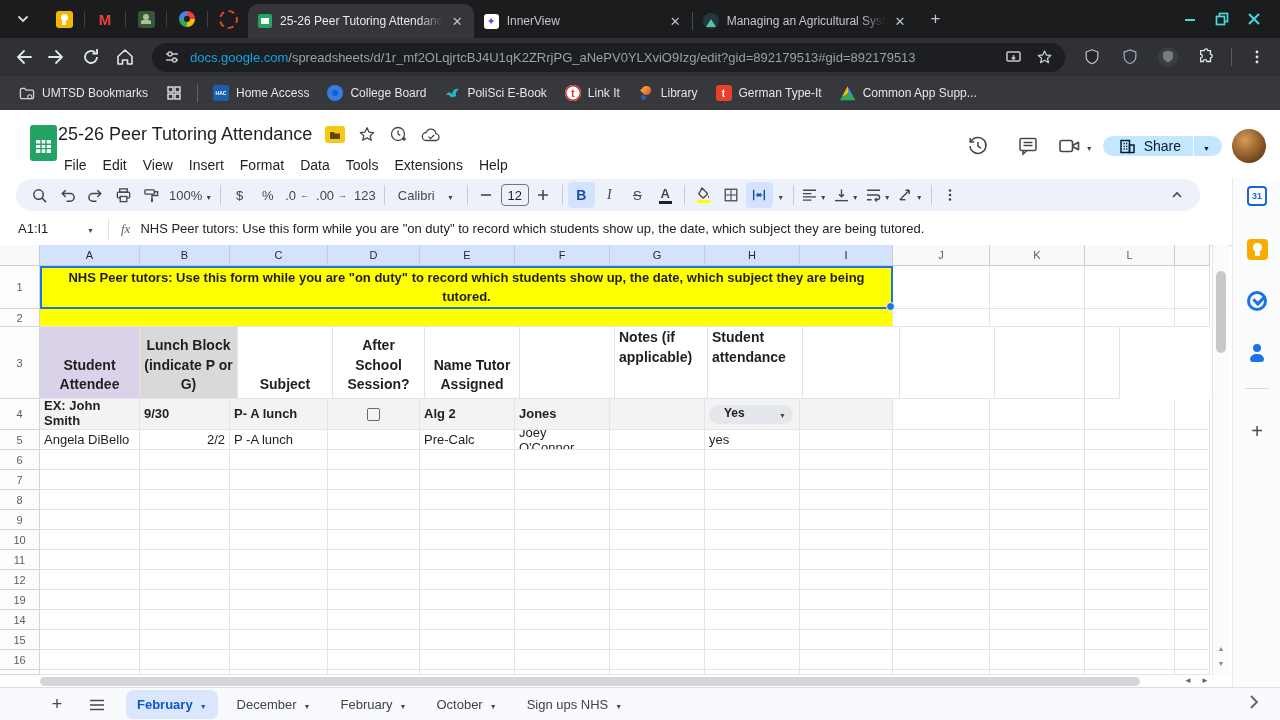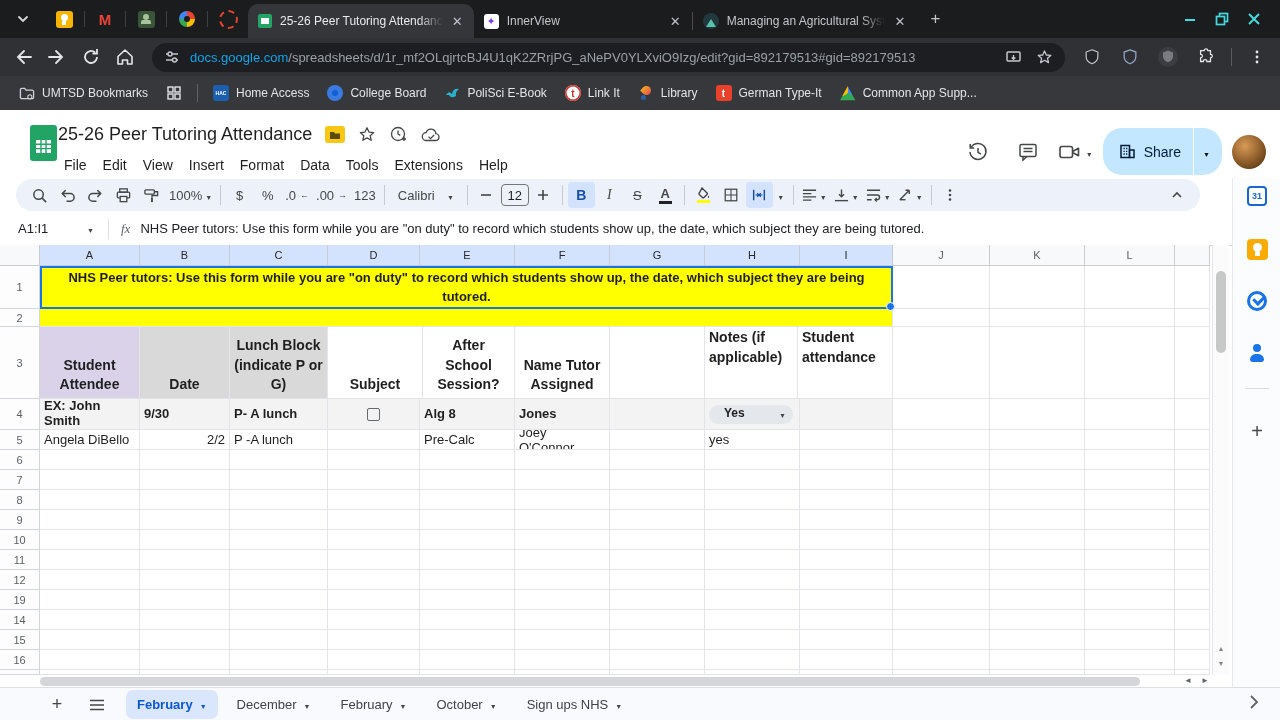--- a/index.html
+++ b/index.html
@@ -68,21 +68,21 @@
   .glogo{position:absolute;left:30px;top:15px;}
   .gtitle-row{position:absolute;left:58px;top:14px;display:flex;align-items:center;gap:13px;}
   .gtitle{font-size:18px;color:#1f1f1f;white-space:nowrap;}
   .yellow-folder{width:20px;height:17px;background:#f8c714;border-radius:3px;display:flex;align-items:center;justify-content:center;color:#4d3f00;}
   .hicon{color:#444746;display:flex;align-items:center;justify-content:center;}
   .menubar{position:absolute;left:56px;top:44px;display:flex;}
   .menu-item{font-size:14px;color:#1f1f1f;padding:3px 8px;border-radius:8px;}
   .gheader-right{position:absolute;right:14px;top:18px;display:flex;align-items:center;gap:10px;}
   .hdr-btn{width:40px;height:36px;display:flex;align-items:center;justify-content:center;color:#444746;}
   .meet-btn{display:flex;align-items:center;color:#444746;gap:4px;}
-  .share-btn{height:47px;background:#c2e7ff;border-radius:19px;display:flex;align-items:center;color:#001d35;font-size:14px;font-weight:500;overflow:hidden;}
+  .share-btn{height:20px;background:#c2e7ff;border-radius:19px;display:flex;align-items:center;color:#001d35;font-size:14px;font-weight:500;overflow:hidden;}
   .share-main{display:flex;align-items:center;gap:8px;padding:0 12px 0 16px;height:100%;}
   .share-caret{display:flex;align-items:center;padding:0 12px 0 9px;height:100%;border-left:1px solid rgba(255,255,255,.9);}
   .avatar{width:34px;height:34px;border-radius:50%;background:radial-gradient(circle at 38% 32%,#d89a57,#8a5a28 55%,#42280f);box-shadow:0 0 0 2px #fff;}
   .caret::after{content:"▼";font-size:7px;color:#444746;}
   .caret-blue::after{content:"▼";font-size:7px;color:#0b57d0;}
   
   .toolbar{position:absolute;top:178px;left:0;right:0;height:34px;background:#fff;}
   .tb-pill{position:absolute;left:16px;right:80px;top:1px;height:32px;background:#edf2fa;border-radius:16px;display:flex;align-items:center;padding:0 10px;box-sizing:border-box;gap:1px;}
   .tb-item{min-width:27px;height:26px;display:flex;align-items:center;justify-content:center;color:#444746;border-radius:4px;font-size:13px;gap:3px;padding:0 3px;box-sizing:border-box;}
   .tb-sep{width:1px;height:20px;background:#c7cad1;margin:0 4px;flex:0 0 auto;}
@@ -644,42 +644,41 @@
         <div class="gcell rowhdr" style="width: 40px;">2</div>
         <div class="gcell yellowcell" style="width: 853px;"></div>
         <div class="gcell" style="width: 97px;"></div>
         <div class="gcell" style="width: 95px;"></div>
         <div class="gcell" style="width: 90px;"></div>
         <div class="gcell" style="width: 35px;"></div>
       </div>
       <div class="grow" style="height: 72px;">
         <div class="gcell rowhdr" style="width: 40px;">3</div>
         <div class="gcell h3 purple cen vbot" style="width: 100px;">Student Attendee</div>
-        <div class="gcell h3 greybg cen vbot" style="width: 90px;">Date</div>
         <div class="gcell h3 greybg cen vbot" style="width: 98px;">Lunch Block (indicate P or G)</div>
         <div class="gcell h3 cen vbot" style="width: 95px;">Subject</div>
         <div class="gcell h3 cen vbot" style="width: 92px;">After School Session?</div>
         <div class="gcell h3 cen vbot" style="width: 95px;">Name Tutor Assigned</div>
         <div class="gcell h3" style="width: 95px;"></div>
         <div class="gcell h3 vtop brkany" style="width: 93px;">Notes (if applicable)</div>
         <div class="gcell h3 vtop brkany" style="width: 95px;">Student attendance</div>
         <div class="gcell" style="width: 97px;"></div>
         <div class="gcell" style="width: 95px;"></div>
         <div class="gcell" style="width: 90px;"></div>
         <div class="gcell" style="width: 35px;"></div>
       </div>
       <div class="grow" style="height: 31px;">
         <div class="gcell rowhdr" style="width: 40px;">4</div>
         <div class="gcell r4c" style="width: 100px;">EX: John Smith</div>
         <div class="gcell r4c" style="width: 90px;">9/30</div>
         <div class="gcell r4c" style="width: 98px;">P- A lunch</div>
         <div class="gcell r4c cbwrap" style="width: 92px;">
           <span class="cb"></span>
         </div>
-        <div class="gcell r4c" style="width: 95px;">Alg 8</div>
+        <div class="gcell r4c" style="width: 95px;">Alg 2</div>
         <div class="gcell r4c" style="width: 95px;">Jones</div>
         <div class="gcell r4c" style="width: 95px;"></div>
         <div class="gcell r4c" style="width: 95px;">
           <div class="ddchip">
             <span class="ddtxt">Yes</span>
             <span class="caret"></span>
           </div>
         </div>
         <div class="gcell r4c" style="width: 93px;"></div>
         <div class="gcell" style="width: 97px;"></div>

